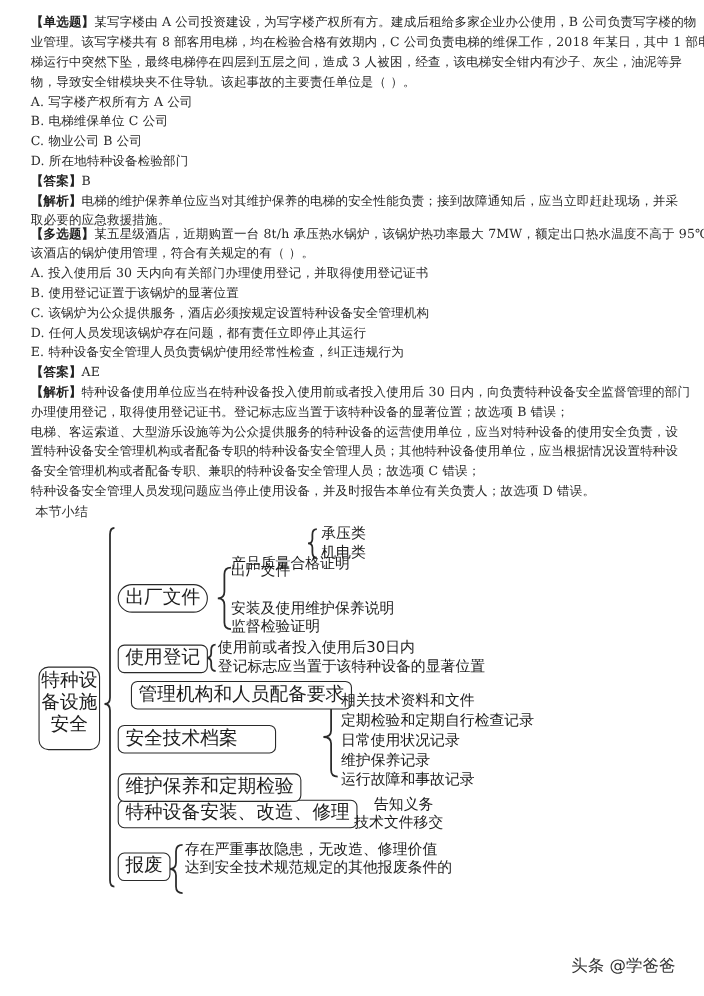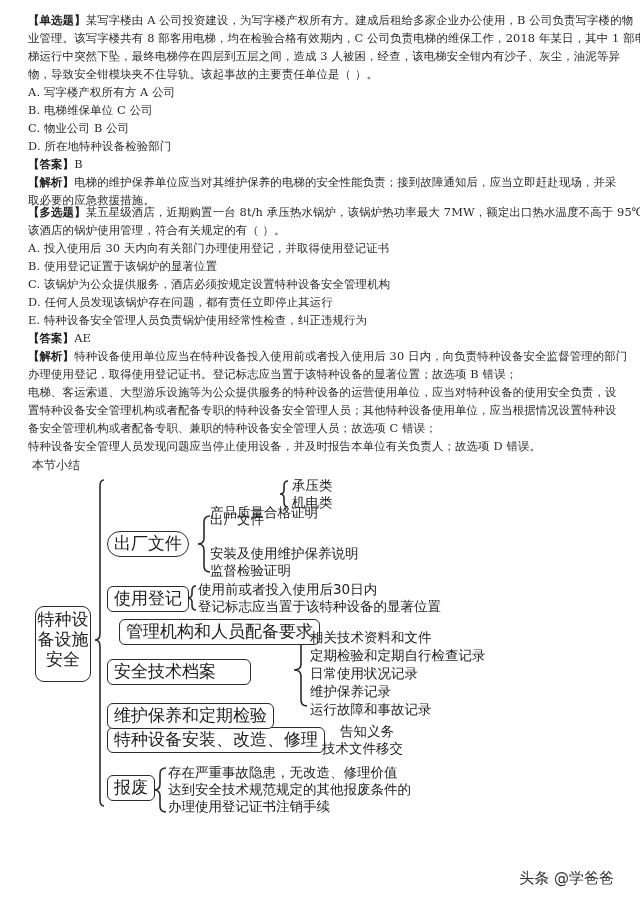--- a/index.html
+++ b/index.html
@@ -129,21 +129,20 @@
 
   <div class="box" style="left:107px; top:727px; height:26px;" data-name="node-install-modify-repair">特种设备安装、改造、修理</div>
 
   <div class="box" style="left:107px; top:703px; height:26px;" data-name="node-maintenance-inspection">维护保养和定期检验</div>
   <div class="leaf" style="left:340px; top:723px;" data-name="leaf-notification-duty">告知义务</div>
   <div class="leaf" style="left:322px; top:740px;" data-name="leaf-document-handover">技术文件移交</div>
 
   <div class="box" style="left:107px; top:775px; height:26px;" data-name="node-scrapping">报废</div>
   <div class="leaf" style="left:168px; top:781px;" data-name="leaf-scrap-conditions">达到安全技术规范规定的其他报废条件的</div>
   <div class="leaf" style="left:168px; top:764px;" data-name="leaf-serious-hazard">存在严重事故隐患，无改造、修理价值</div>
-  <div class="leaf" style="left:168px; top:798px;" data-name="leaf-cancel-registration">办理使用登记证书注销手续</div>
 </div>
 
 <div class="watermark" data-name="watermark">头条 @学爸爸</div>
 
 <style>
   
   [data-name="q2-stem-line-1"]{top:205px !important}
   [data-name="q2-stem-line-2"]{top:223px !important}
   [data-name="q2-option-a"]{top:241px !important}
   [data-name="q2-option-b"]{top:259px !important}

